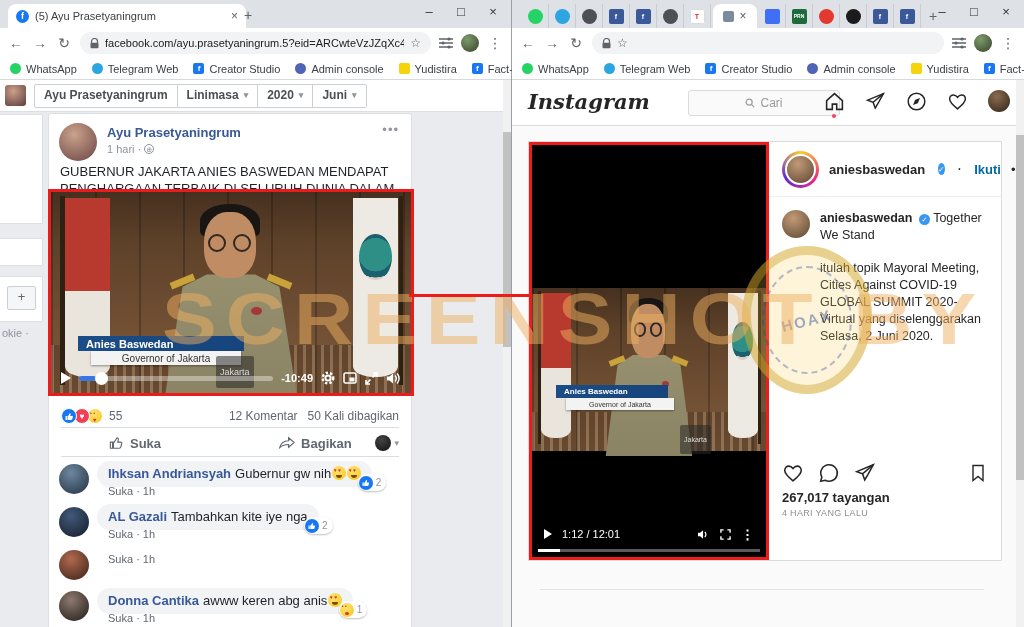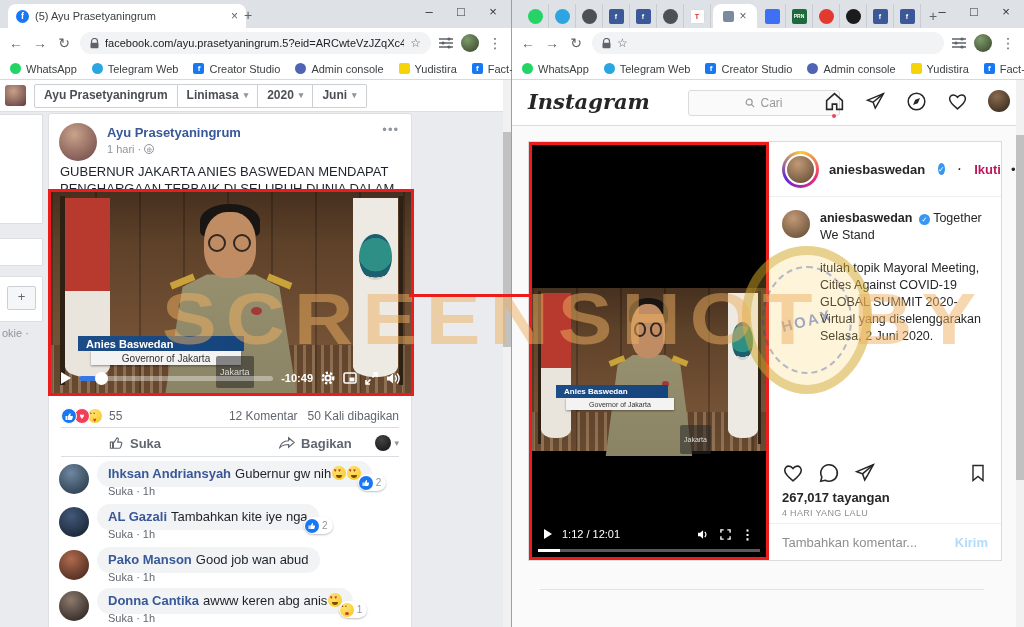--- a/index.html
+++ b/index.html
@@ -175,21 +175,21 @@
   .panel-head{position:absolute;top:0;left:0;right:0;height:55px;border-bottom:1px solid #efefef;
               display:flex;align-items:center;padding:0 13px;gap:10px;box-sizing:border-box;}
   .ring{width:37px;height:37px;border-radius:50%;padding:2px;box-sizing:border-box;flex:none;
         background:conic-gradient(#f9ce34,#ee2a7b,#6228d7,#f9ce34);display:flex;align-items:center;justify-content:center;}
   .ring .inav{width:31px;height:31px;border-radius:50%;border:2px solid #fff;box-sizing:border-box;
         background:radial-gradient(circle at 40% 30%,#c29a77,#5c4630);}
   .uname{font-size:13px;font-weight:bold;color:#262626;}
   .vbadge{width:12px;height:12px;border-radius:50%;background:#3897f0;color:#fff;font-size:8px;
           display:inline-flex;align-items:center;justify-content:center;margin-left:3px;}
   .sepdot{color:#262626;margin:0 2px;}
-  .ikuti{color:#be185d;font-size:13px;font-weight:bold;}
+  .ikuti{color:#0369a1;font-size:13px;font-weight:bold;}
   .phead-more{margin-left:auto;color:#262626;font-size:13px;letter-spacing:1px;}
   .panel-caption{position:absolute;top:55px;left:0;right:0;height:263px;padding:13px;overflow:hidden;
                  font-size:12.5px;color:#262626;line-height:17px;box-sizing:border-box;}
   .cap-row{display:flex;gap:10px;}
   .cap-av{width:28px;height:28px;border-radius:50%;flex:none;background:radial-gradient(circle at 40% 30%,#c29a77,#5c4630);}
   .cap-body p{margin:0 0 16px 0;}
   .cap-user{font-weight:bold;}
   .panel-actions{position:absolute;top:318px;left:0;right:0;height:30px;display:flex;align-items:center;
                  padding:0 13px;gap:14px;box-sizing:border-box;}
   .pa-right{margin-left:auto;}
@@ -443,21 +443,20 @@
                   </span>
                   <span>2</span>
                 </span>
             </span>
             <div class="cmeta">Suka · 1h</div>
           </div>
         </div>
         <div class="cmt" style="top:436px;">
           <span class="cmt-av" style="background:radial-gradient(circle at 40% 30%,#b06a4e,#3a2017);"></span>
           <div>
-            <span class="bubble-wrap"><span class="bubble"><span class="cname">Pako Manson</span><span>Good job wan abud</span></span></span>
             <div class="cmeta">Suka · 1h</div>
           </div>
         </div>
         <div class="cmt" style="top:477px;">
           <span class="cmt-av" style="background:radial-gradient(circle at 40% 30%,#8d7a6e,#1f1a16);"></span>
           <div>
             <span class="bubble-wrap"><span class="bubble"><span class="cname">Donna Cantika</span><span>awww keren abg anis</span><span class="emoji"></span></span>
               <span class="badge">
                   <span class="fcirc"></span>
                   <span>1</span>
@@ -699,24 +698,20 @@
             <span><svg width="22" height="22" viewBox="0 0 24 24">
                   <path d="M21 3L3 10.5l6.3 2.4L11.7 19.5 15 14z" fill="none" stroke="#262626" stroke-width="1.7"></path>
                   <path d="M21 3L9.3 12.9" stroke="#262626" stroke-width="1.7"></path>
                 </svg></span>
             <span class="pa-right"><svg width="20" height="22" viewBox="0 0 24 24">
                   <path d="M6 3h12v18l-6-5-6 5z" fill="none" stroke="#262626" stroke-width="1.7"></path>
                 </svg></span>
           </div>
           <span class="views">267,017 tayangan</span>
           <span class="posted">4 HARI YANG LALU</span>
-          <div class="comment-row">
-            <span>Tambahkan komentar...</span>
-            <span class="kirim">Kirim</span>
-          </div>
         </div>
       </div>
 
       <div class="ig-footrule"></div>
       <div class="ig-scroll">
         <div class="ig-thumb" style="top:55px;height:345px;"></div>
       </div>
     </div>
   </div>
 

